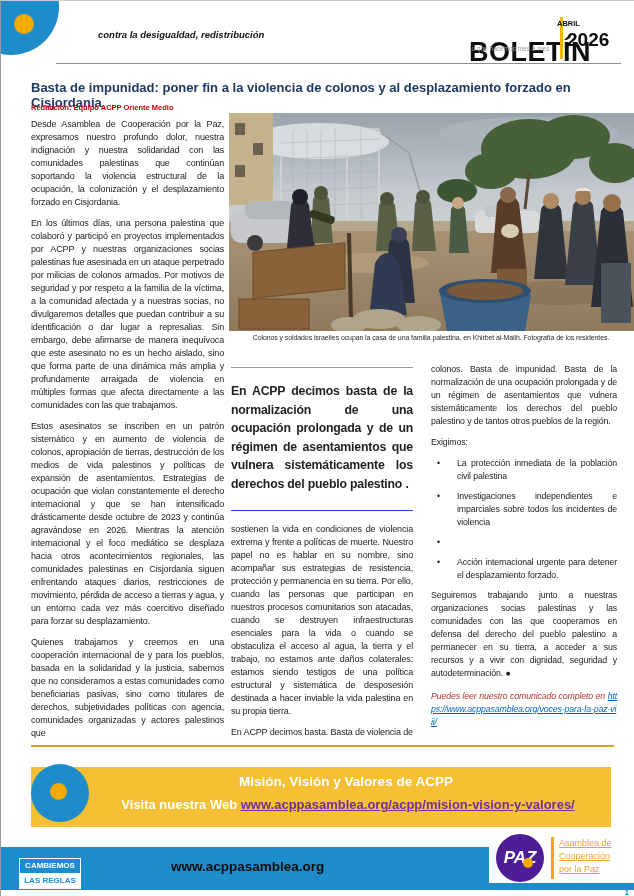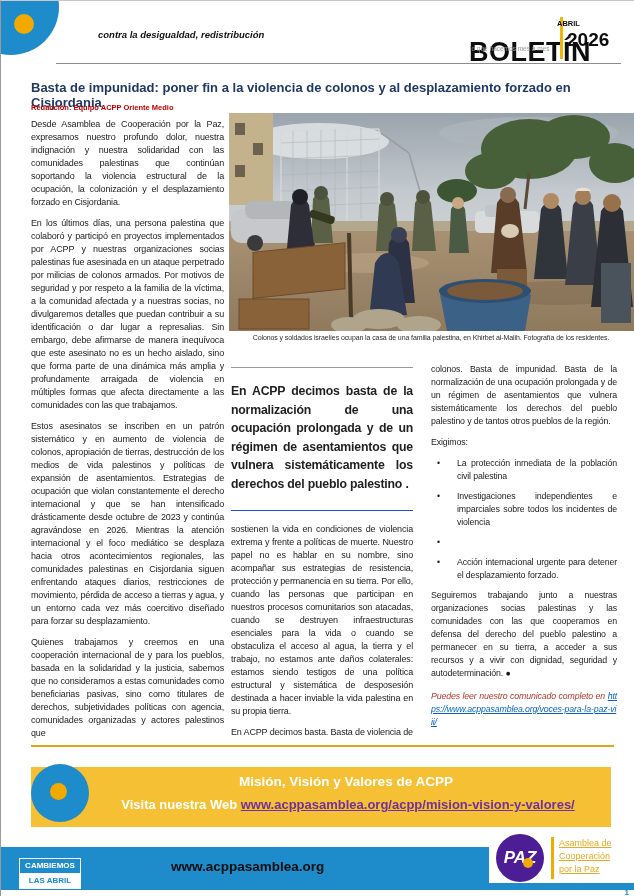--- a/index.html
+++ b/index.html
@@ -273,21 +273,21 @@
     <div class="banner-title">Misión, Visión y Valores de ACPP</div>
     <div class="banner-line2">
       <span>Visita nuestra Web</span>
       <a class="banner-link">www.acppasamblea.org/acpp/mision-vision-y-valores/</a>
     </div>
   </div>
 
   <div class="footer-bar"></div>
   <div class="rules-badge">
     <div class="rules-top">CAMBIEMOS</div>
-    <div class="rules-bottom">LAS ABRIL</div>
+    <div class="rules-bottom">LAS REGLAS</div>
   </div>
   <div class="footer-site">www.acppasamblea.org</div>
   <div class="paz-panel">
     <div class="paz-circle">
       <span>PAZ</span>
       <div class="paz-dot"></div>
     </div>
     <div class="paz-bar"></div>
     <div class="paz-caption">
       <div>Asamblea de</div>

